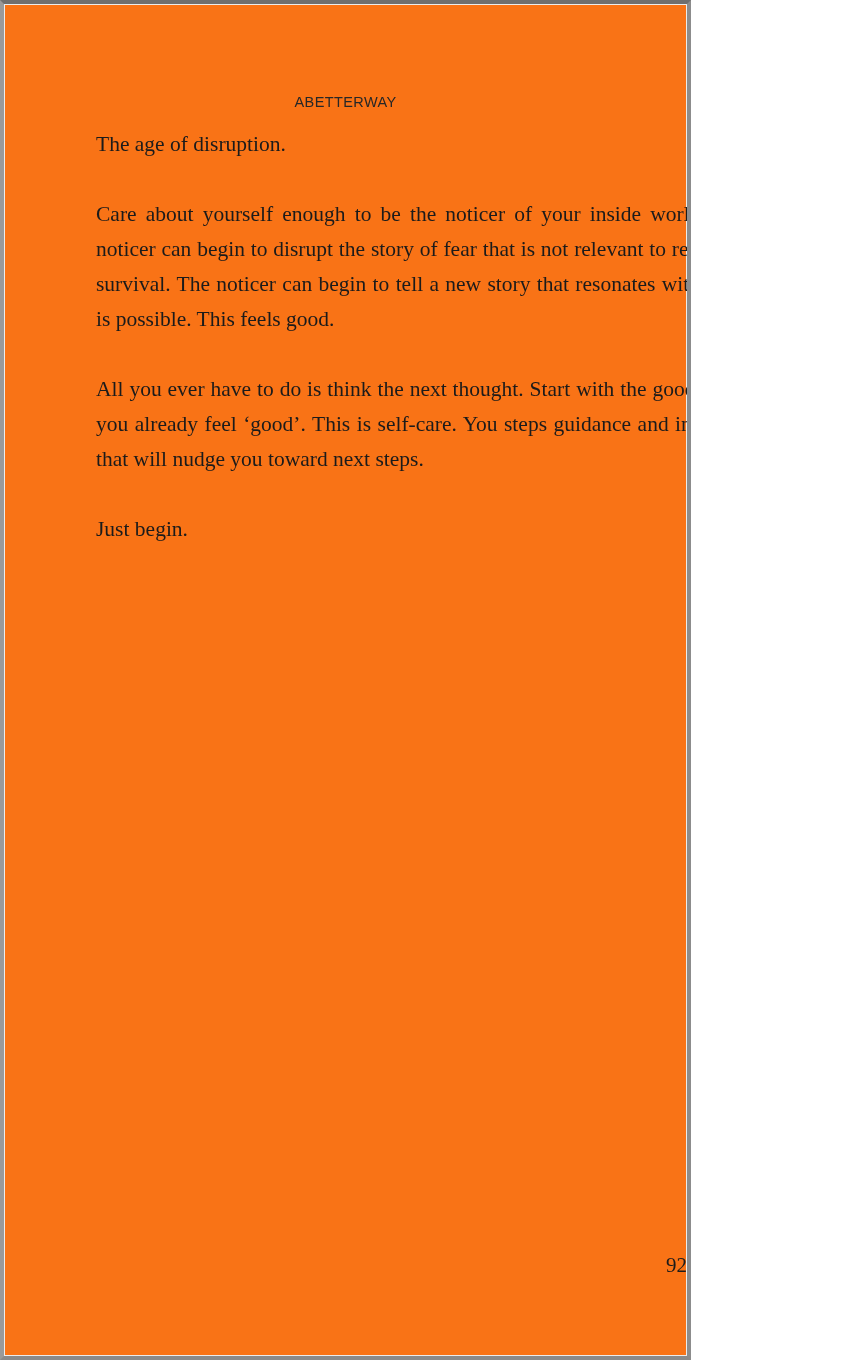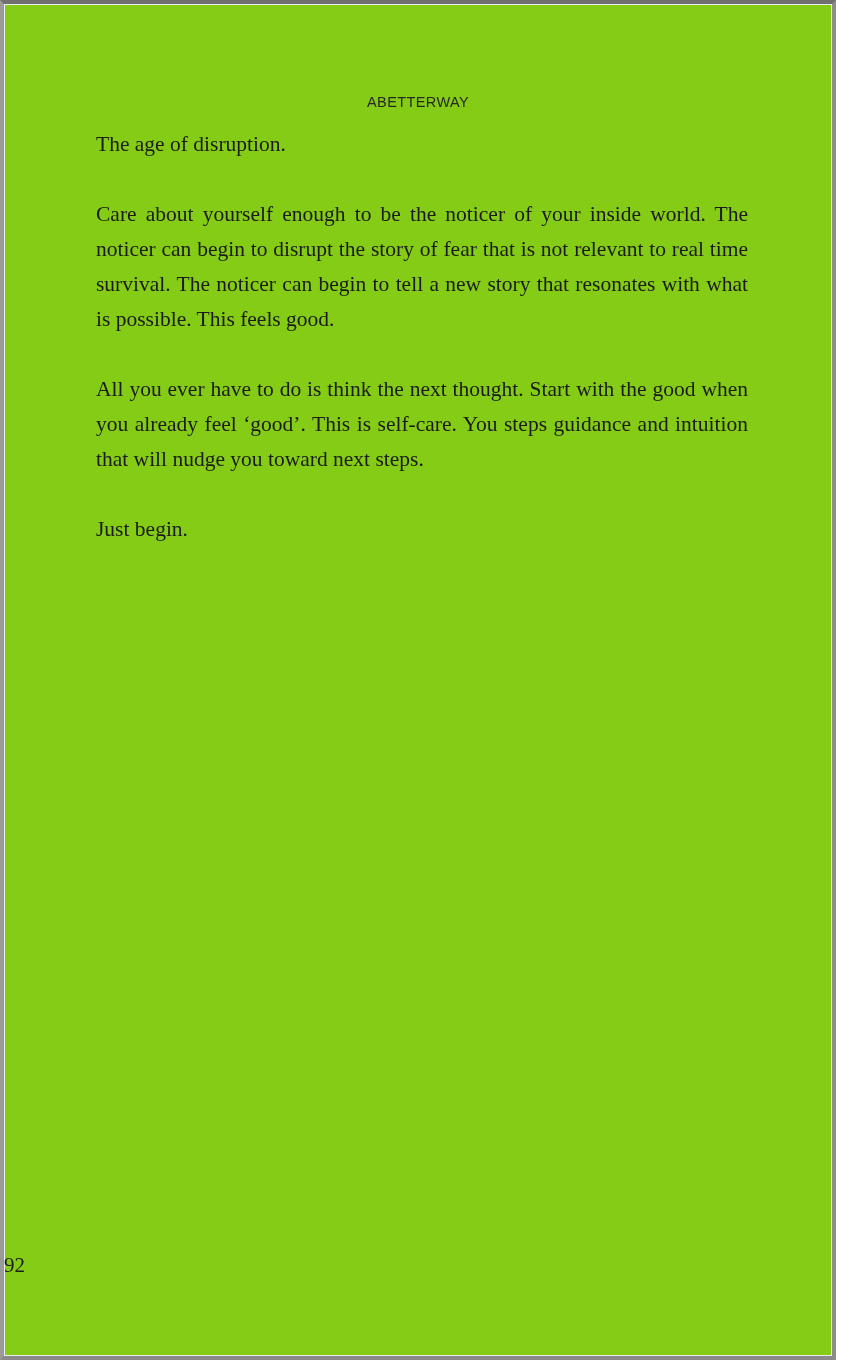--- a/index.html
+++ b/index.html
@@ -3,23 +3,23 @@
 <meta charset="utf-8">
 <style>
   html, body {
     margin: 0;
     padding: 0;
     background: #ffffff;
   }
   .page {
     position: relative;
     box-sizing: border-box;
-    width: 836px;
+    width: 691px;
     height: 1360px;
-    background: #84cc16;
+    background: #f97316;
     border-style: solid;
     border-width: 4px;
     border-top-color: #6f6f6f;
     border-left-color: #9a9a9a;
     border-right-color: #8c8c8c;
     border-bottom-color: #8a8a8a;
     box-shadow: inset 0 0 0 1px #ececec;
     font-family: "Liberation Serif", serif;
     color: #1b1b1b;
     overflow: hidden;
@@ -48,21 +48,21 @@
     color: #1b1b1b;
   }
   .body-text p {
     margin: 0 0 35px 0;
   }
   .page-number {
     position: absolute;
     bottom: 78px;
     left: 0;
     width: 100%;
-    text-align: left;
+    text-align: right;
     font-family: "Liberation Serif", serif;
     font-size: 21px;
     color: #1b1b1b;
   }
 </style>
 </head>
 <body>
 
 <div class="page">
 

